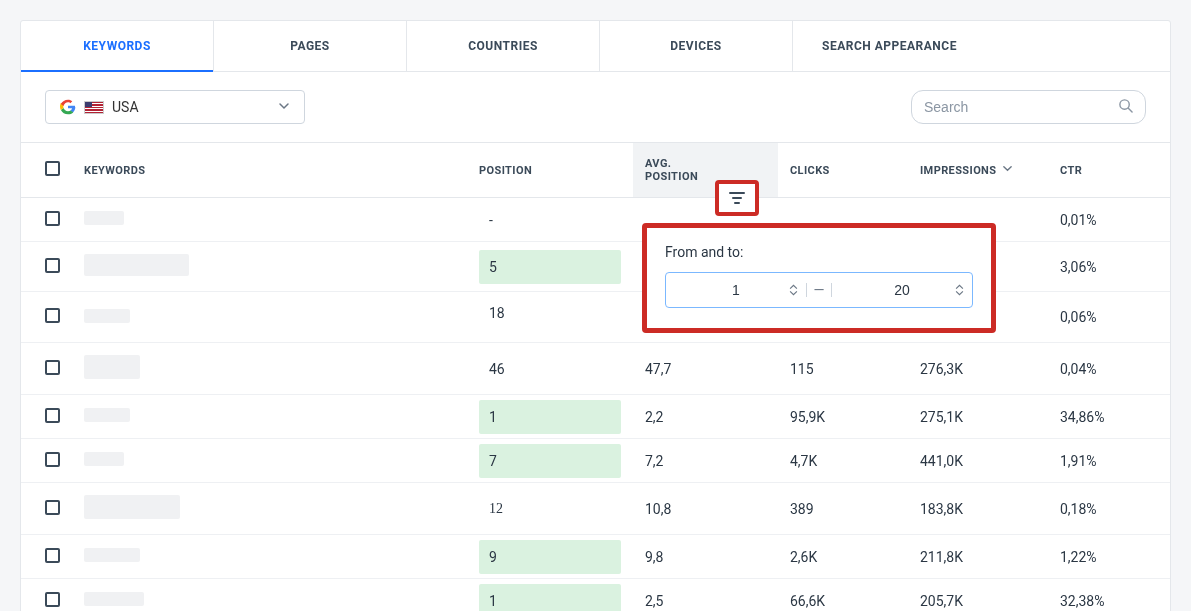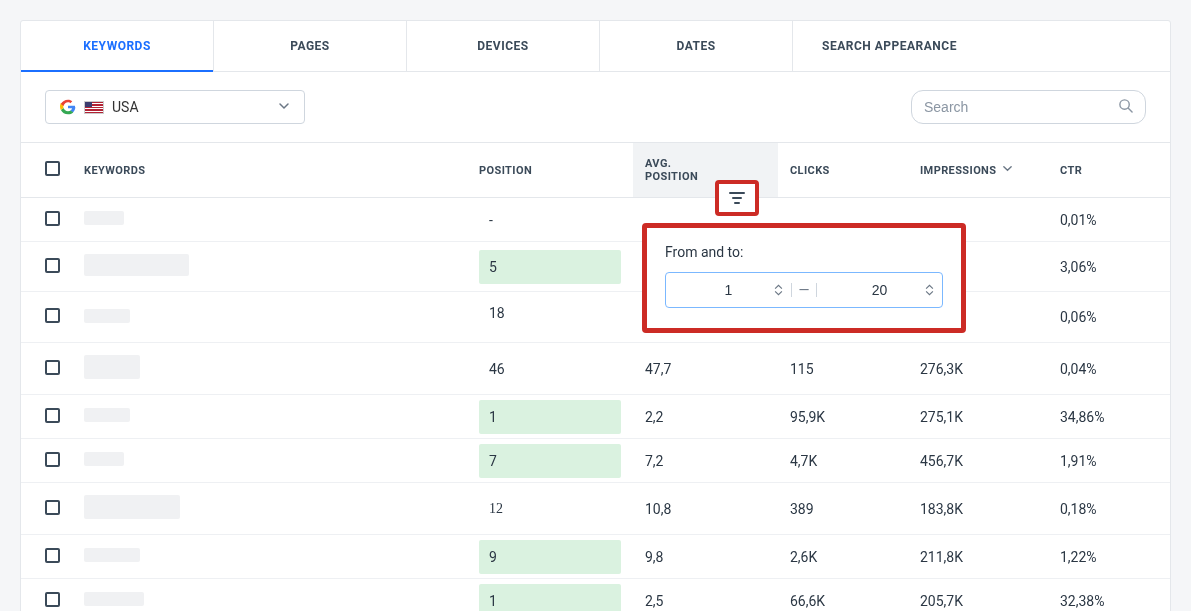--- a/index.html
+++ b/index.html
@@ -183,21 +183,21 @@
     justify-content: center;
     background: #fff;
     z-index: 20;
   }
   .filter-icon { color: #3b4a59; }
 
   .filter-popup-highlight {
     position: absolute;
     top: 202px;
     left: 621px;
-    width: 324px;
+    width: 354px;
     border: 5px solid #cc2b25;
     border-radius: 4px;
     background: #fff;
     z-index: 15;
     padding: 16px 18px 20px 18px;
   }
   .filter-popup-highlight .lbl {
     font-size: 14px;
     color: #2b3744;
     margin-bottom: 12px;
@@ -252,22 +252,22 @@
   .stepper svg { display: block; }
 </style>
 </head>
 <body>
 
 <div class="container">
 
   <div class="tabs" id="tabs-bar">
       <div class="tab active">KEYWORDS</div>
       <div class="tab">PAGES</div>
+      <div class="tab">COUNTRIES</div>
       <div class="tab">DEVICES</div>
-      <div class="tab">DATES</div>
       <div class="tab">SEARCH APPEARANCE</div>
     </div>
 
   <div class="toolbar">
     <div class="country-select">
       <svg class="g-logo" viewBox="0 0 48 48">
         <path fill="#4285F4" d="M45.1 24.5c0-1.6-.1-2.8-.4-4H24v7.3h12c-.2 2-1.6 5-5 7l7.8 6c4.6-4.2 7.3-10.4 7.3-17.3z"></path>
         <path fill="#34A853" d="M24 46c6.5 0 11.9-2.1 15.9-5.8l-7.8-6c-2.1 1.4-4.9 2.4-8.1 2.4-6.2 0-11.5-4.1-13.4-9.8l-8 6.2C6.6 41 14.6 46 24 46z"></path>
         <path fill="#FBBC05" d="M10.6 26.8c-.5-1.4-.8-3-.8-4.8s.3-3.4.8-4.8l-8-6.2C1 14.6 0 19.1 0 22s1 9.4 2.6 11l8-6.2z"></path>
         <path fill="#EA4335" d="M24 9.6c3.5 0 5.9 1.5 7.3 2.8l5.4-5.3C33.9 3.6 29.5 2 24 2 14.6 2 6.6 7 2.6 15l8 6.2C12.5 13.7 17.8 9.6 24 9.6z"></path>
@@ -372,21 +372,21 @@
           <td>95,9K</td>
           <td>275,1K</td>
           <td>34,86%</td>
         </tr>
         <tr>
           <td style="padding-left: 24px;"><span class="checkbox"></span></td>
           <td><span class="kw-placeholder" style="width: 40px; height: 14px;"></span></td>
           <td style="padding-top: 4px; padding-bottom: 4px;"><span class="pos-badge pos-green">7</span></td>
           <td>7,2</td>
           <td>4,7K</td>
-          <td>456,7K</td>
+          <td>441,0K</td>
           <td>1,91%</td>
         </tr>
         <tr>
           <td style="padding-left: 24px;"><span class="checkbox"></span></td>
           <td><span class="kw-placeholder" style="width: 96px; height: 24px;"></span></td>
           <td style="padding-top: 4px; padding-bottom: 4px; font-family: Liberation Serif, serif;"><span class="pos-badge">12</span></td>
           <td>10,8</td>
           <td>389</td>
           <td>183,8K</td>
           <td>0,18%</td>

